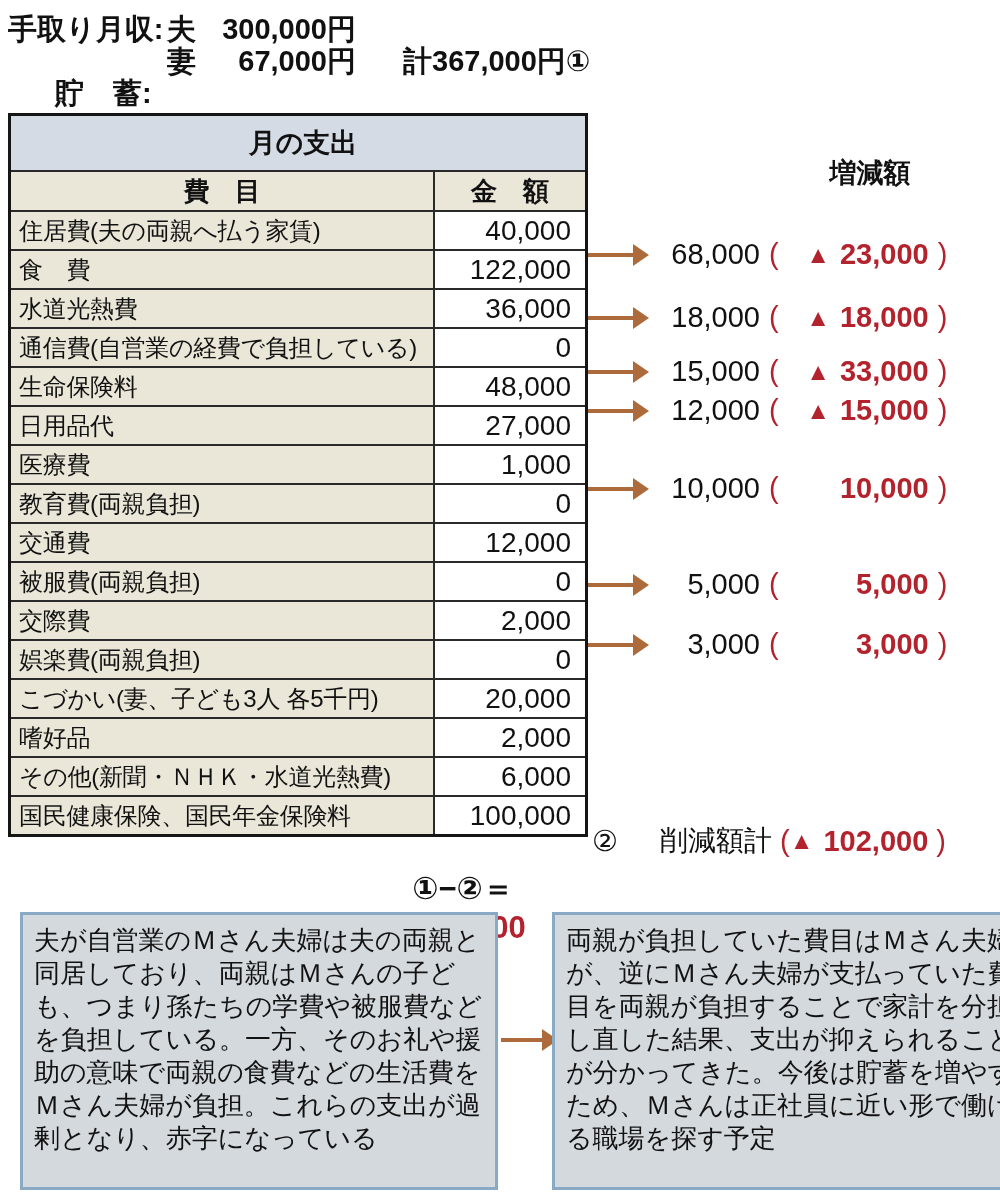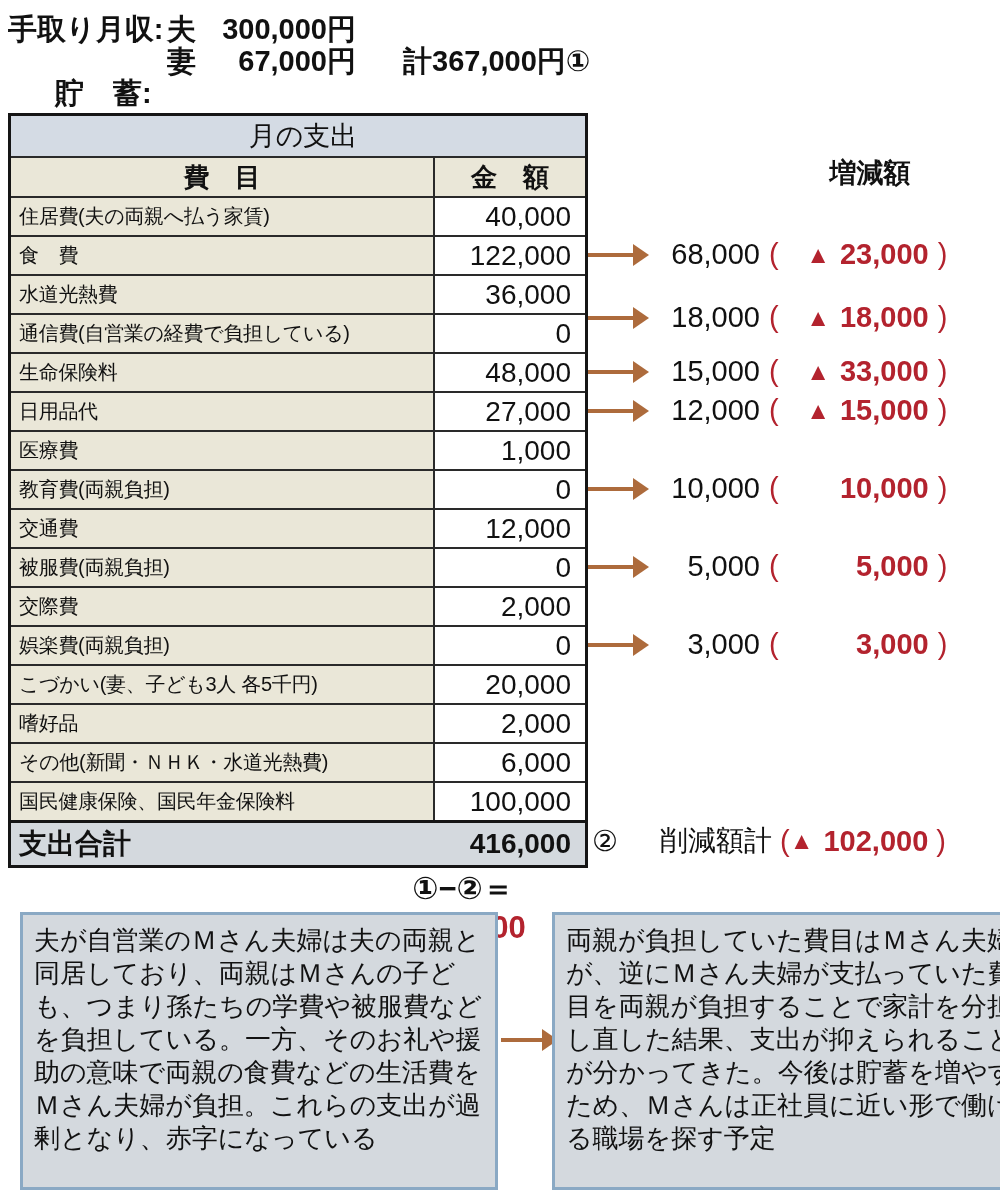--- a/index.html
+++ b/index.html
@@ -13,25 +13,25 @@
   .inc{position:absolute;font-weight:bold;font-size:29px;white-space:pre;}
   .l1{top:2px;} .l2{top:34px;} .l3{top:66px;}
   .inc.lab1{left:8px;}
   .inc.who{left:167px;}
   .inc.amt{left:150px;width:206px;text-align:right;}
   .inc.total{left:403px;}
   .inc.lab3{left:55px;}
   
   .tbl{position:absolute;left:8px;top:113px;width:580px;border:3px solid #151515;box-sizing:border-box;background:#fff;}
   .trow{display:flex;height:39px;border-top:2px solid #2a2a2a;box-sizing:border-box;}
-  .title-row{height:40px;border-top:none;background:var(--table-title-bg,#d4dbe4);
-    display:flex;align-items:center;justify-content:center;font-weight:normal;font-size:27px;padding-left:10px;}
+  .title-row{height:54px;border-top:none;background:var(--table-title-bg,#d4dbe4);
+    display:flex;align-items:center;justify-content:center;font-weight:bold;font-size:27px;padding-left:10px;}
   .head-row{height:40px;background:var(--header-bg,#eae7d8);}
   .cell-item{flex:0 0 422px;display:flex;align-items:center;padding-left:8px;box-sizing:border-box;
-    background:var(--item-bg,#eae7d8);font-size:20px;white-space:nowrap;overflow:hidden;letter-spacing:-0.3px;}
+    background:var(--item-bg,#eae7d8);font-size:24px;white-space:nowrap;overflow:hidden;letter-spacing:-0.3px;}
   .cell-amt{flex:1;display:flex;align-items:center;justify-content:flex-end;padding-right:14px;box-sizing:border-box;
     background:#fff;border-left:2px solid #2a2a2a;font-size:28px;}
   .head-row .cell-item{justify-content:center;padding-left:0;font-weight:bold;font-size:26px;}
   .head-row .cell-amt{justify-content:center;padding-right:0;font-weight:bold;font-size:26px;background:var(--header-bg,#eae7d8);}
   .total-row{height:42px;background:var(--total-bg,#d4d9de);border-top:3px solid #151515;
     display:flex;align-items:center;font-weight:bold;font-size:28px;}
   .total-label{padding-left:8px;}
   .total-amt{margin-left:auto;padding-right:14px;}
   
   .gl-header{position:absolute;left:795px;top:155px;width:150px;text-align:center;
@@ -147,24 +147,20 @@
         </div>
         <div class="trow">
           <div class="cell-item">その他(新聞・ＮＨＫ・水道光熱費)</div>
           <div class="cell-amt">6,000</div>
         </div>
         <div class="trow">
           <div class="cell-item">国民健康保険、国民年金保険料</div>
           <div class="cell-amt">100,000</div>
         </div>
       </div>
-    <div class="total-row">
-      <span class="total-label">支出合計</span>
-      <span class="total-amt">416,000</span>
-    </div>
   </div>
 
   <div class="gl-header">増減額</div>
   <div id="deltas">
       <div class="d-row" style="top: 235px;">
         <span class="d-arrow"></span>
         <span class="d-after">68,000</span>
         <span class="d-paren">(</span>
         <span class="d-delta">
           <span class="d-tri">▲</span>
@@ -204,21 +200,21 @@
       </div>
       <div class="d-row" style="top: 469px;">
         <span class="d-arrow"></span>
         <span class="d-after">10,000</span>
         <span class="d-paren">(</span>
         <span class="d-delta">
           <span>10,000</span>
         </span>
         <span class="d-paren">)</span>
       </div>
-      <div class="d-row" style="top: 547px;">
+      <div class="d-row" style="top: 565px;">
         <span class="d-arrow"></span>
         <span class="d-after">5,000</span>
         <span class="d-paren">(</span>
         <span class="d-delta">
           <span>5,000</span>
         </span>
         <span class="d-paren">)</span>
       </div>
       <div class="d-row" style="top: 625px;">
         <span class="d-arrow"></span>

